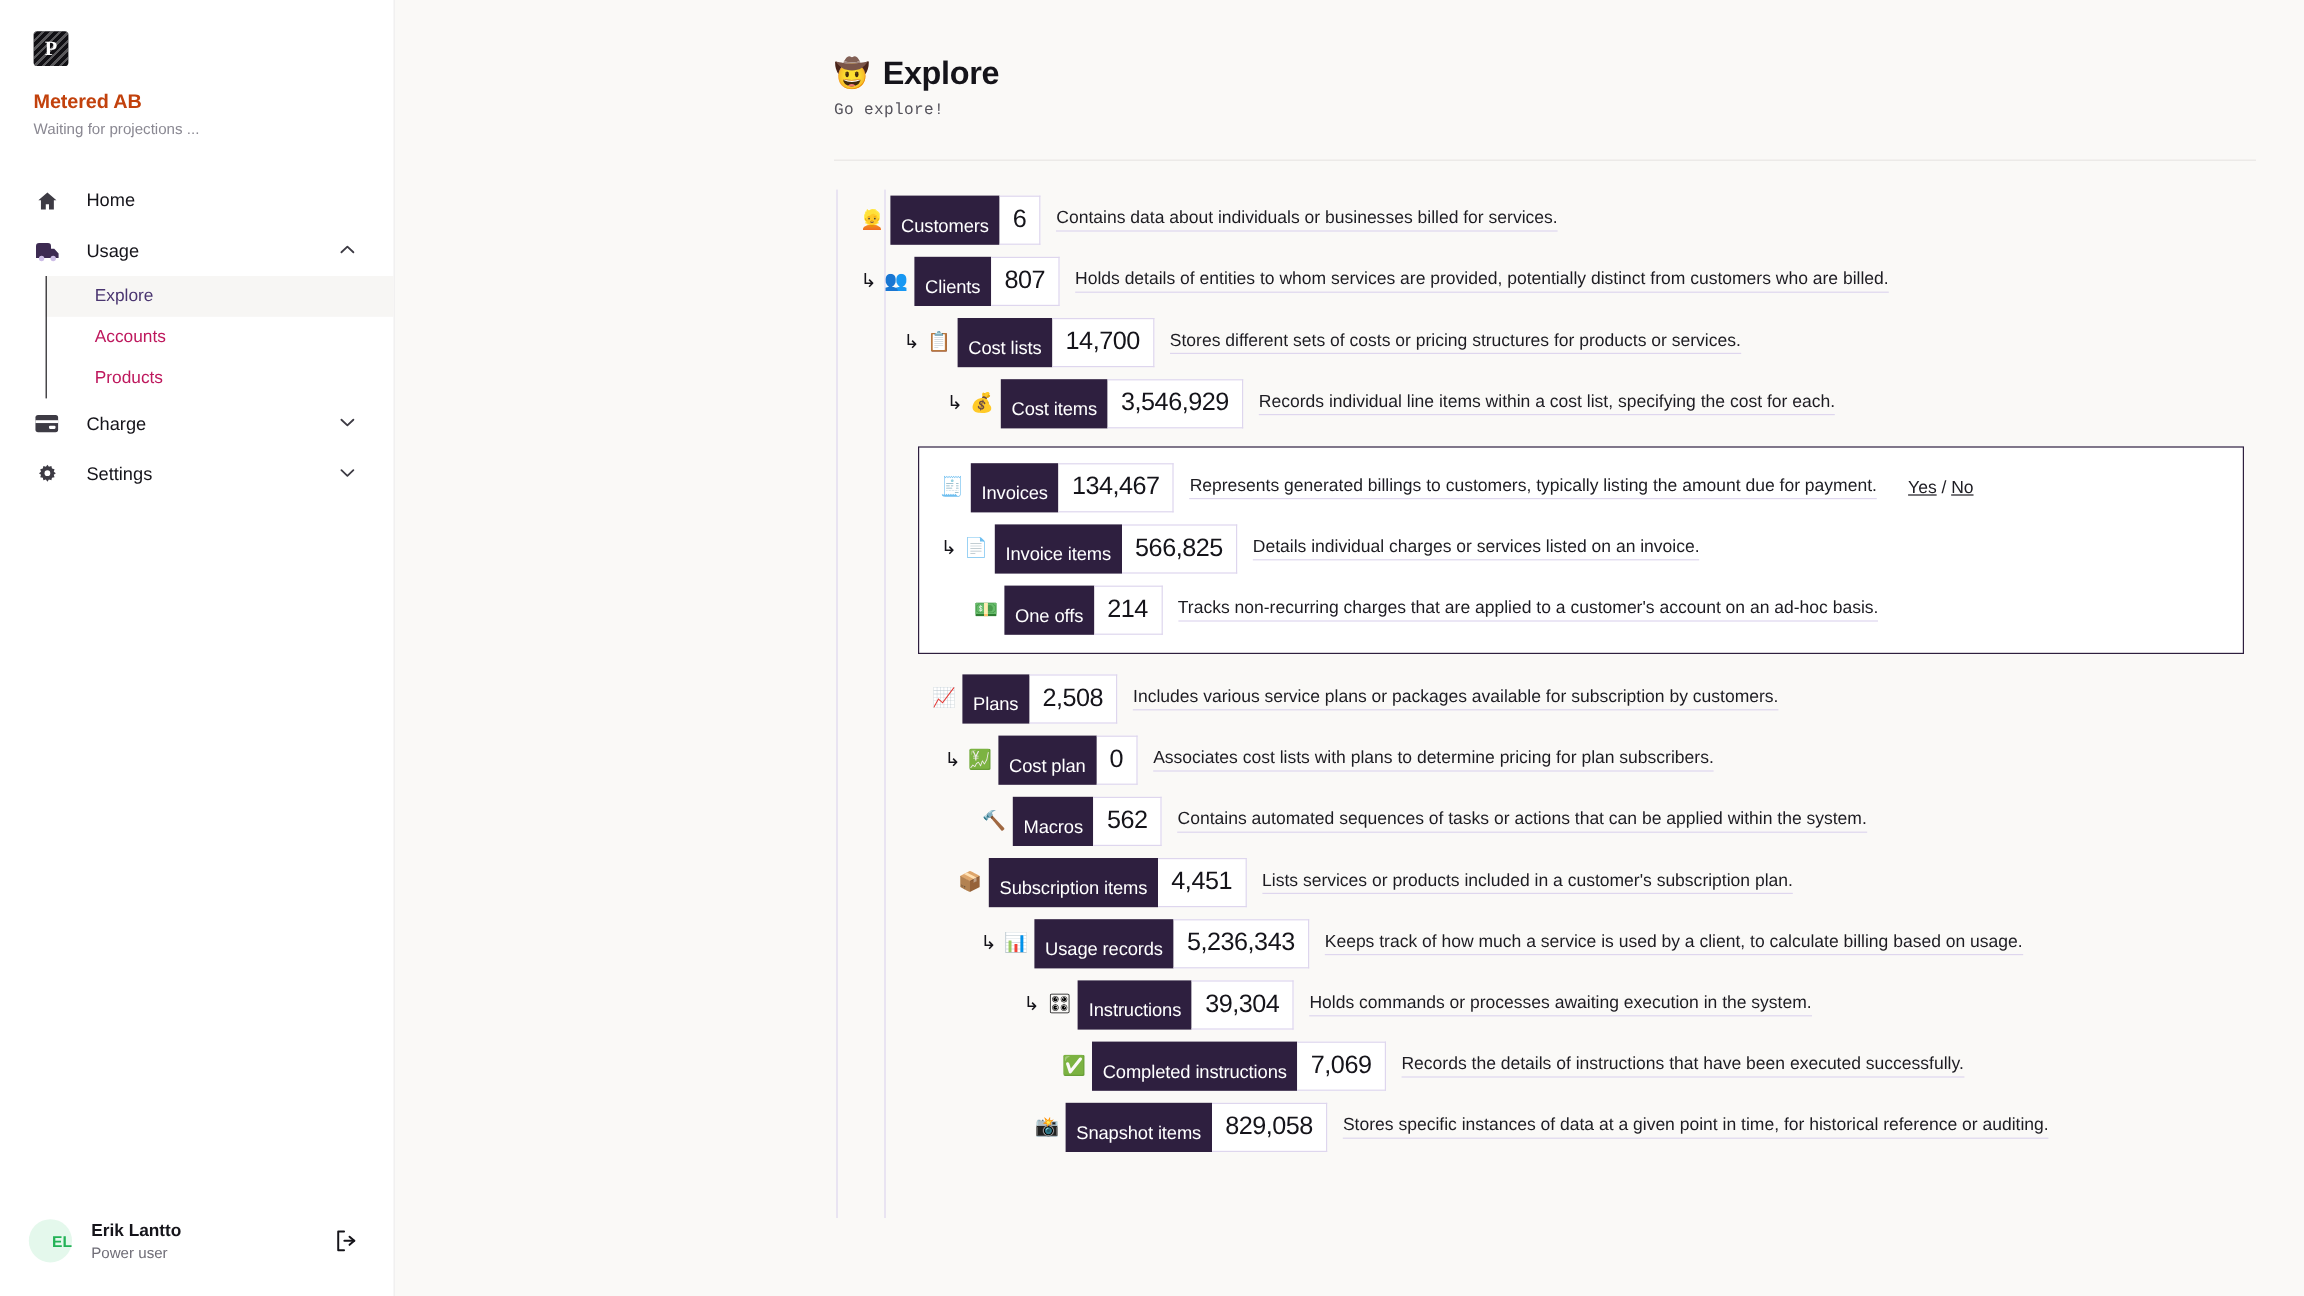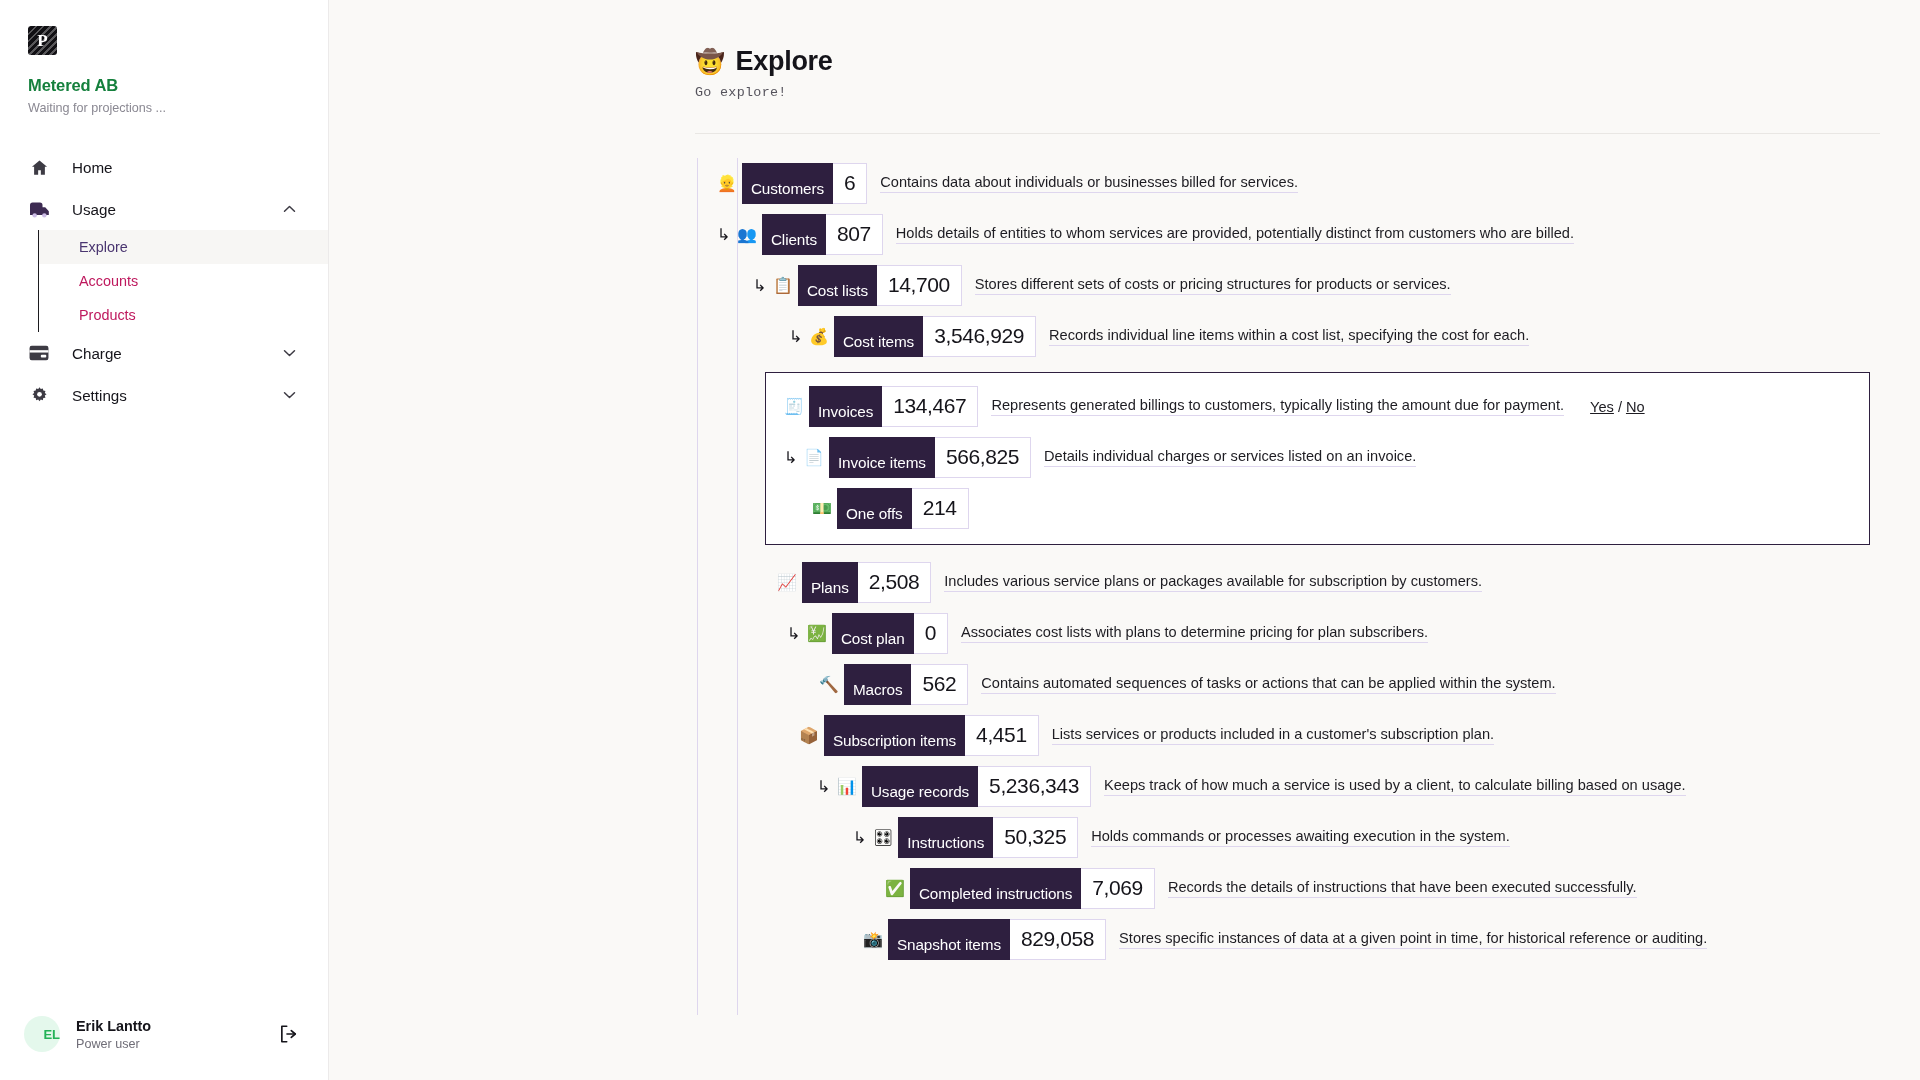--- a/index.html
+++ b/index.html
@@ -27,21 +27,21 @@
   .logo-box::before{
     content:""; position:absolute; inset:0;
     background: repeating-linear-gradient(135deg, rgba(255,255,255,.30) 0 2px, transparent 2px 5px);
   }
   .logo-glyph {
     color: #fff; font-weight: 700; font-size: 17px; line-height: 1;
     position: relative; z-index: 2;
     font-family: "Liberation Serif", serif;
   }
   .org-name {
-    margin: 21px 0 0 28px; font-size: 16.5px; font-weight: 700; color: #15803d;
+    margin: 21px 0 0 28px; font-size: 16.5px; font-weight: 700; color: #c2410c;
     letter-spacing: -.1px;
   }
   .org-status {
     margin: 6px 0 0 28px; font-size: 12.6px; color: #8a8892;
   }
   .nav { margin-top: 31px; }
   .nav-item {
     display: flex; align-items: center; height: 42px;
     padding-left: 28px; cursor: pointer; position: relative; text-align: right;
   }
@@ -331,20 +331,21 @@
           </span>
           <span class="desc">Details individual charges or services listed on an invoice.</span>
         </div>
 
         <div class="row" style="padding-left:46px">
           <span class="row-emoji">💵</span>
           <span class="chip">
             <span class="chip-label">One offs</span>
             <span class="chip-count">214</span>
           </span>
+          <span class="desc">Tracks non-recurring charges that are applied to a customer's account on an ad-hoc basis.</span>
         </div>
       </div>
 
       <div class="row" style="padding-left:448px">
         <span class="row-emoji">📈</span>
         <span class="chip">
           <span class="chip-label">Plans</span>
           <span class="chip-count">2,508</span>
         </span>
         <span class="desc">Includes various service plans or packages available for subscription by customers.</span>
@@ -386,21 +387,21 @@
           <span class="chip-count">5,236,343</span>
         </span>
         <span class="desc">Keeps track of how much a service is used by a client, to calculate billing based on usage.</span>
       </div>
 
       <div class="row" style="padding-left:524px">
         <span class="arrow">↳</span>
         <span class="row-emoji">🎛</span>
         <span class="chip">
           <span class="chip-label">Instructions</span>
-          <span class="chip-count">50,325</span>
+          <span class="chip-count">39,304</span>
         </span>
         <span class="desc">Holds commands or processes awaiting execution in the system.</span>
       </div>
 
       <div class="row" style="padding-left:556px">
         <span class="row-emoji">✅</span>
         <span class="chip">
           <span class="chip-label">Completed instructions</span>
           <span class="chip-count">7,069</span>
         </span>

